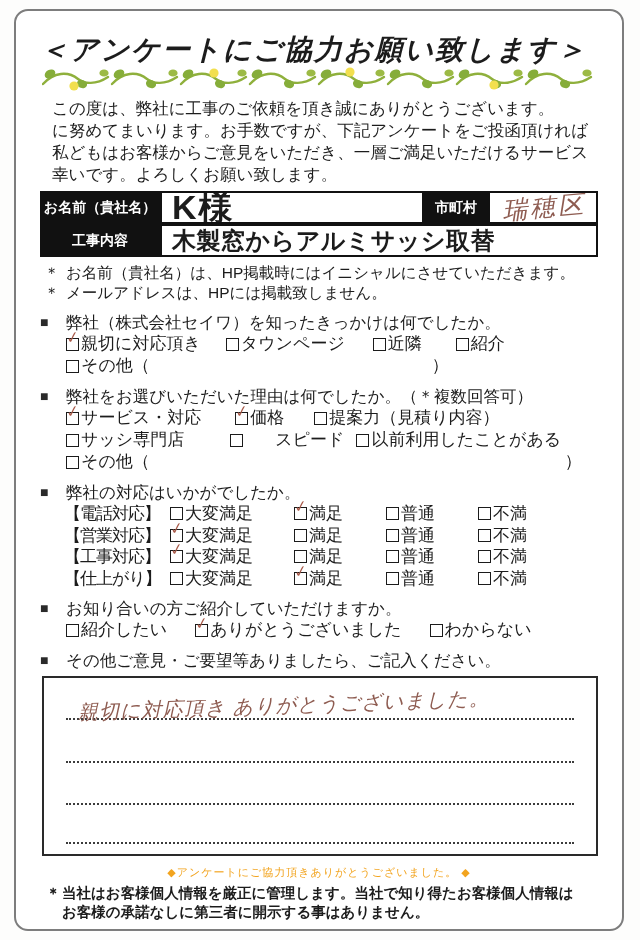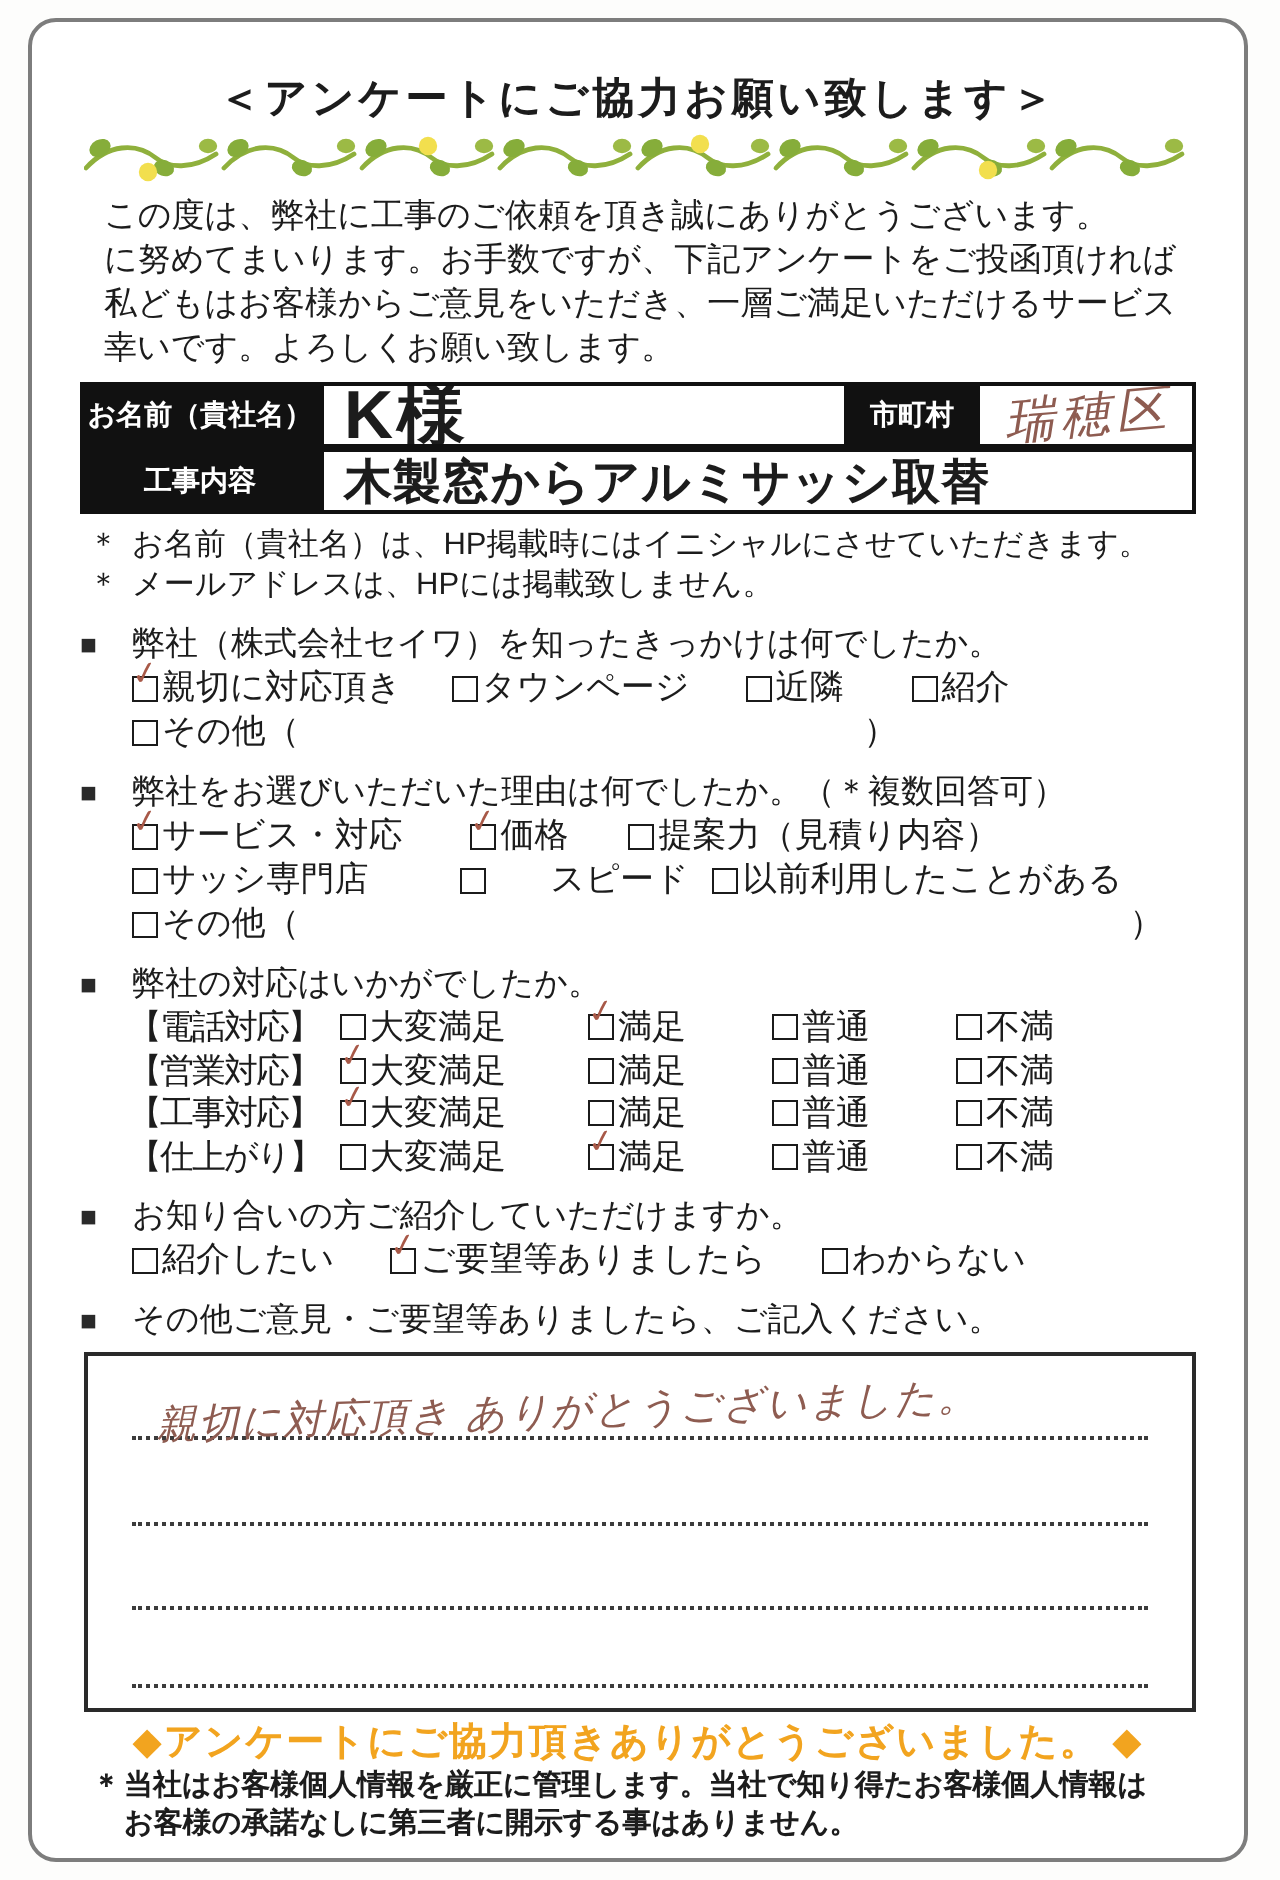--- a/index.html
+++ b/index.html
@@ -7,22 +7,22 @@
     width:640px;height:940px;background:#fdfdfc;position:relative;
     font-family:"Liberation Sans","DejaVu Sans",sans-serif;color:#1c1c1c;
     -webkit-font-smoothing:antialiased;
   }
   .page{
     position:absolute;left:14px;top:9px;width:610px;height:922px;
     border:2px solid #7d7d7d;border-radius:14px;box-sizing:border-box;
     padding:12px 24px 0 24px;background:#fff;overflow:hidden;
   }
   .title{
-    font-size:21px;font-weight:bold;text-align:center;letter-spacing:2px;
-    margin:12px 0 2px 0;line-height:30px;
+    font-size:28px;font-weight:bold;text-align:left;letter-spacing:2px;
+    margin:12px 0 2px 0;line-height:30px;font-style:italic;
   }
   .vine{display:block;margin:0 auto 2px auto;}
   .intro{font-size:16.5px;line-height:22px;margin:4px 0 0 12px;}
   .intro-line{white-space:nowrap;}
 
   
   .htable{
     display:grid;grid-template-columns:120px 1fr 64px 110px;
     grid-auto-rows:33px;background:#111;margin-top:6px;
   }
@@ -53,21 +53,21 @@
   .rrow{margin-left:24px;display:flex;line-height:21.5px;font-size:17px;align-items:center;}
   .rlabel{width:106px;flex:none;letter-spacing:-1px;}
   .rcell{display:inline-flex;align-items:center;}
   .rc0{width:124px;}.rc1{width:92px;}.rc2{width:92px;}.rc3{width:78px;}
 
   .cbox{margin:5px 0 0 2px;height:176px;border:2.5px solid #2a2a2a;position:relative;background:#fff;}
   .dline{position:absolute;left:22px;right:22px;border-bottom:2.5px dotted #3c3c3c;}
   .l1{top:40px;}.l2{top:83px;}.l3{top:125px;}.l4{top:164px;}
   .comment-hw{position:absolute;left:34px;top:14px;font-size:20px;letter-spacing:1px;transform:rotate(-2deg);white-space:nowrap;}
 
-  .thanks{text-align:center;color:#f2a41f;font-weight:bold;font-size:19px;letter-spacing:1px;margin-top:6px;line-height:20px;}
+  .thanks{text-align:center;color:#f2a41f;font-weight:normal;font-size:11px;letter-spacing:1px;margin-top:6px;line-height:20px;}
   .privacy{font-size:14.5px;font-weight:bold;line-height:19px;margin-top:2px;margin-left:6px;}
   .pline{display:flex;}
   .pstar{width:16px;flex:none;}
   .pindent{margin-left:16px;}
 </style>
 </head>
 <body>
 
 <div class="page">
 
@@ -310,21 +310,21 @@
     </div>
     <div class="orow">
       <span class="opt mr28" data-checked="false">
         <span class="cb"></span>
         <span>紹介したい</span>
       </span>
       <span class="opt mr28" data-checked="true">
         <span class="cb">
             <span class="mark">✓</span>
           </span>
-        <span>ご要望等ありましたら</span>
+        <span>ありがとうございました</span>
       </span>
       <span class="opt" data-checked="false">
         <span class="cb"></span>
         <span>わからない</span>
       </span>
     </div>
   </div>
 
   <div class="qsec">
     <div class="qhead">

